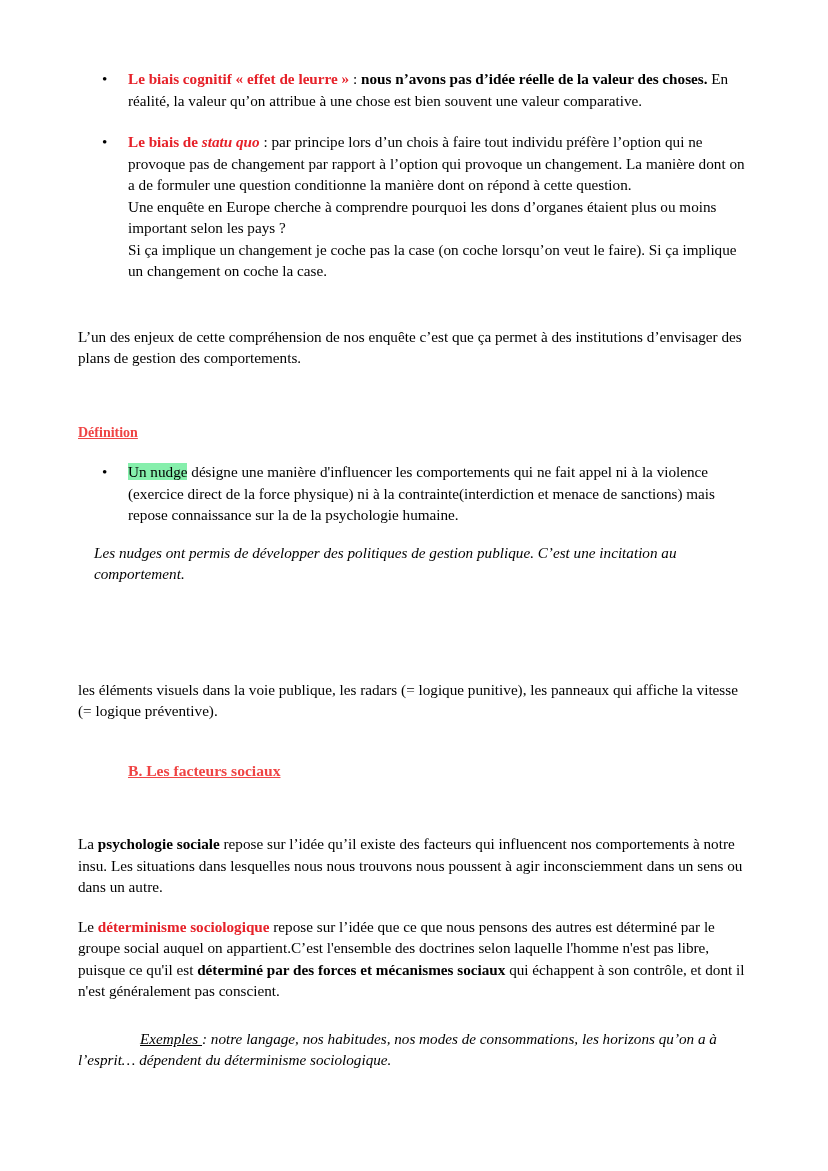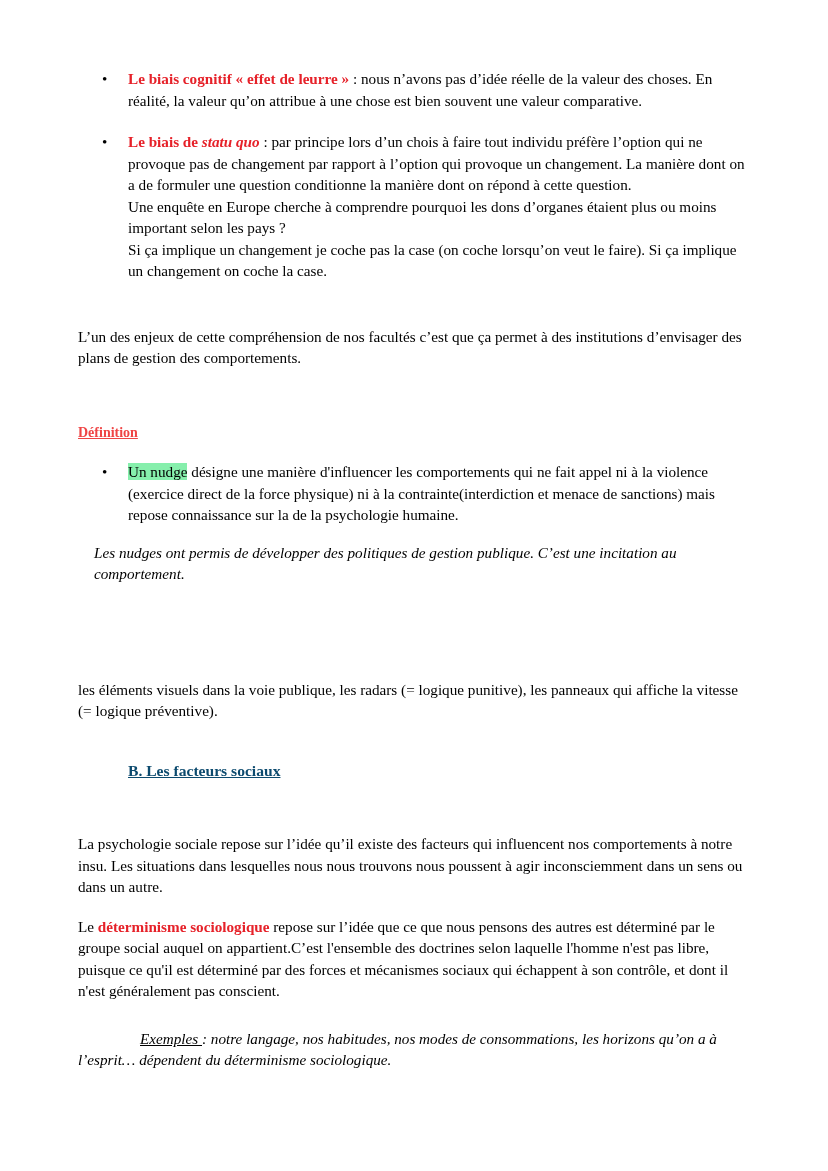--- a/index.html
+++ b/index.html
@@ -49,36 +49,36 @@
 
   p {
     margin: 0;
   }
   .gap-md { height: 18px; }
   .gap-lg { height: 26px; }
   .gap-xl { height: 38px; }
   .gap-xxl { height: 52px; }
   .red-b { color: #e62129; font-weight: bold; }
   .red-bi { color: #e62129; font-weight: bold; font-style: italic; }
-  .b { font-weight: normal; }
+  .b { font-weight: bold; }
   .u { text-decoration: underline; }
 
   .para-red {
     color: #e62129;
   }
 
   .heading-def {
     color: #ef4444;
     font-weight: bold;
     text-decoration: underline;
     font-size: 14px;
   }
 
   .heading-green {
-    color: #0c4a6e;
+    color: #ef4444;
     font-weight: bold;
     text-decoration: underline;
     font-size: 15.6px;
     margin-left: 50px;
   }
 
   .hl {
     background: #86efac;
   }
 
@@ -118,21 +118,21 @@
         <p>Une enquête en Europe cherche à comprendre pourquoi les dons d’organes étaient plus ou moins important selon les pays ?</p>
         <p>Si ça implique un changement je coche pas la case (on coche lorsqu’on veut le faire). Si ça implique un changement on coche la case.</p>
       </li>
     </ul>
 
     <div class="gap-lg"></div>
 
 
     <div class="gap-md"></div>
 
-    <p>L’un des enjeux de cette compréhension de nos facultés c’est que ça permet à des institutions d’envisager des plans de gestion des comportements.</p>
+    <p>L’un des enjeux de cette compréhension de nos enquête c’est que ça permet à des institutions d’envisager des plans de gestion des comportements.</p>
 
     <div class="gap-xxl"></div>
 
     <p><span class="heading-def">Définition</span></p>
 
     <div class="gap-md"></div>
 
     <ul class="bullets">
       <li>
         <span class="dot">•</span>

